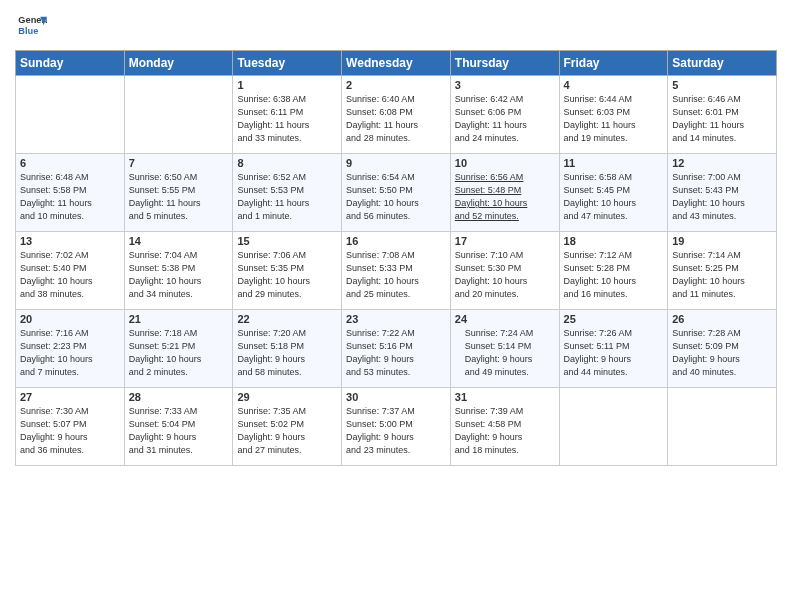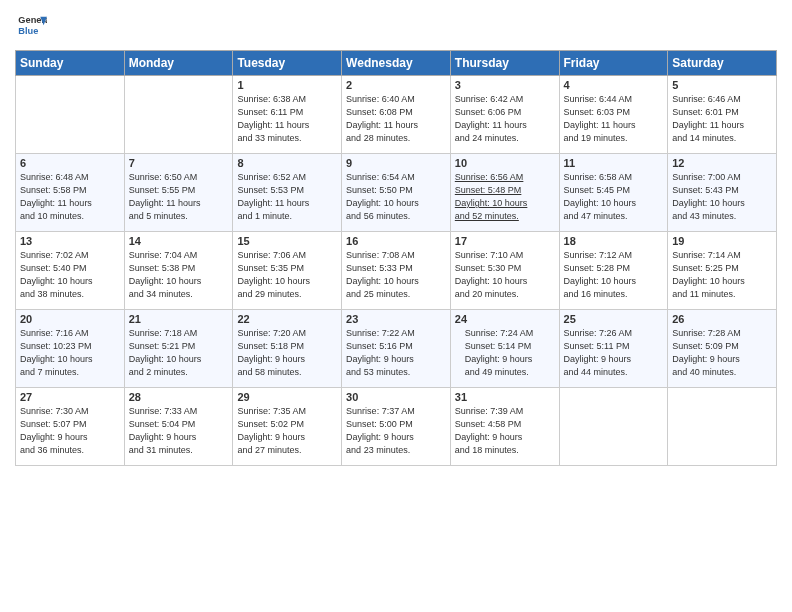--- a/index.html
+++ b/index.html
@@ -270,21 +270,21 @@
             <div class="cell-detail" style="white-space: pre-line;">Sunrise: 7:14 AM
 Sunset: 5:25 PM
 Daylight: 10 hours
 and 11 minutes.</div>
           </td>
         </tr>
         <tr>
           <td>
             <div class="day-number">20</div>
             <div class="cell-detail" style="white-space: pre-line;">Sunrise: 7:16 AM
-Sunset: 10:23 PM
+Sunset: 2:23 PM
 Daylight: 10 hours
 and 7 minutes.</div>
           </td>
           <td>
             <div class="day-number">21</div>
             <div class="cell-detail" style="white-space: pre-line;">Sunrise: 7:18 AM
 Sunset: 5:21 PM
 Daylight: 10 hours
 and 2 minutes.</div>
           </td>

